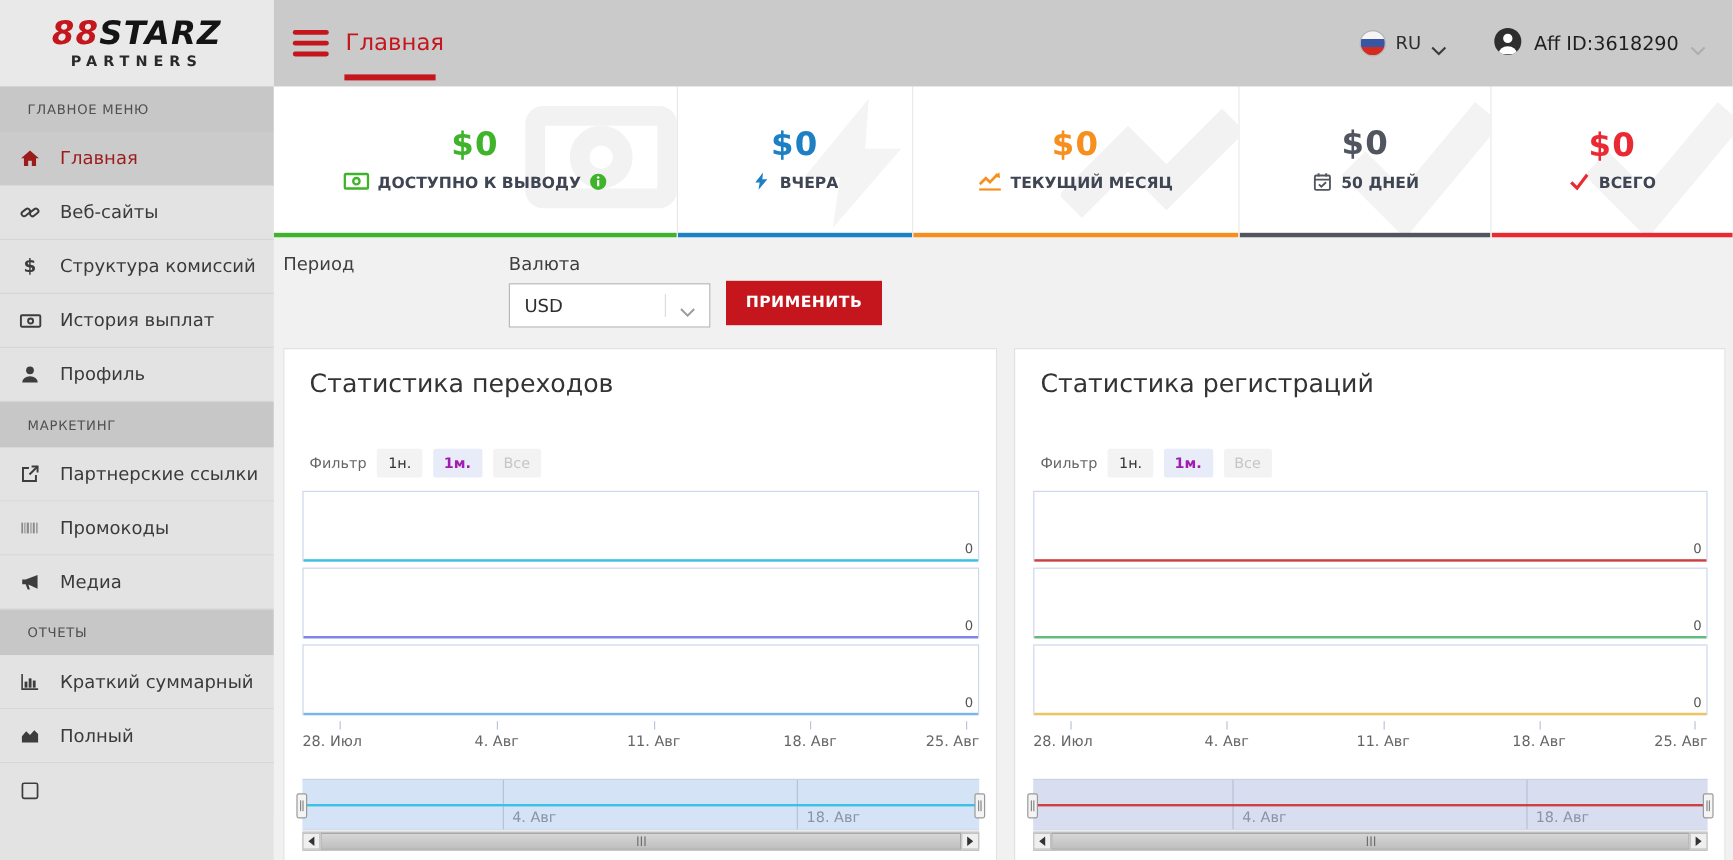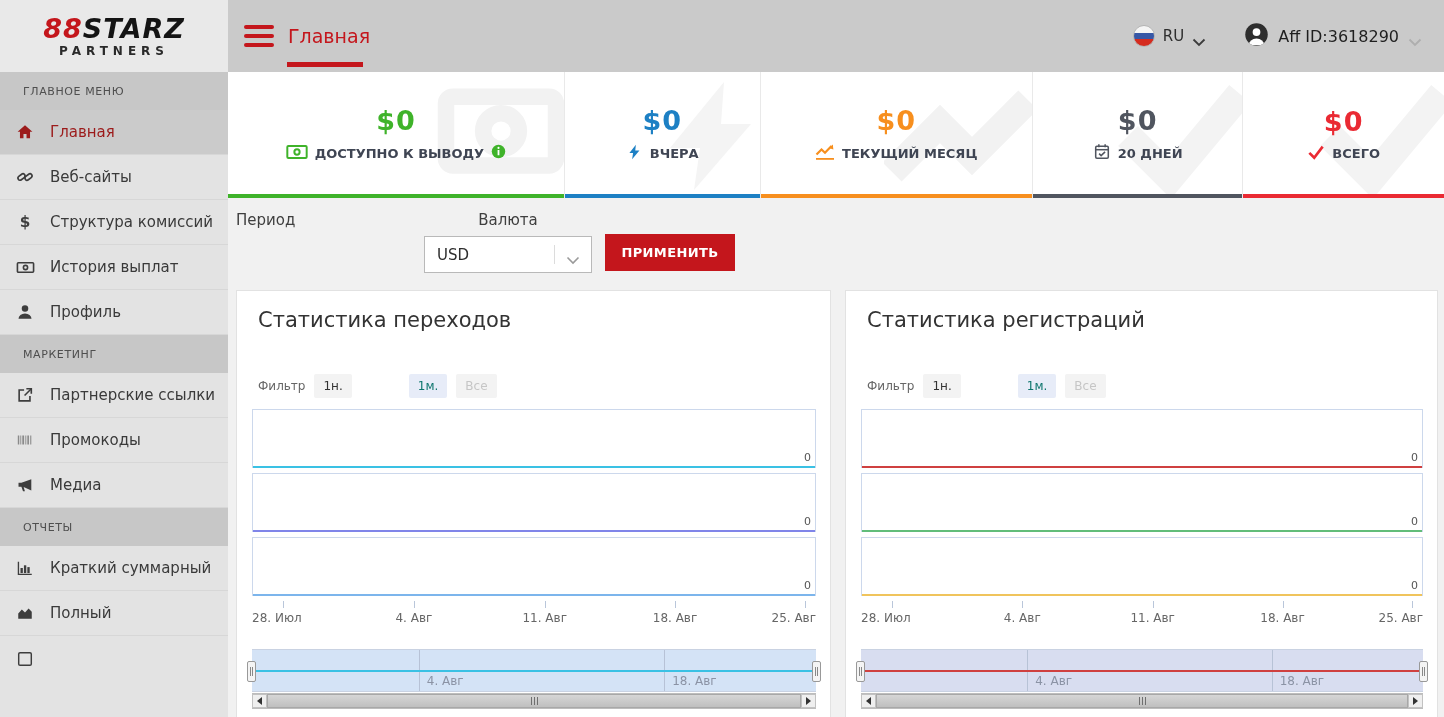--- a/index.html
+++ b/index.html
@@ -53,21 +53,21 @@
   .selectbox .chev { position:absolute; right:11px; top:14px; color:#9a9a9a; }
   .apply-btn { position:absolute; left:605px; top:234px; width:130px; height:37px; background:#c4161c; color:#fff; border:none; font-family:inherit; font-size:13px; font-weight:700; letter-spacing:.4px; cursor:pointer; }
 
   
   .panel { position:absolute; top:290px; height:440px; background:#fff; border:1px solid #e2e2e2; }
   .panel.left { left:236px; width:595px; }
   .panel.right { left:845px; width:593px; }
   .ptitle { position:absolute; left:21px; top:17px; font-size:21px; color:#333; }
   .frow { position:absolute; left:21px; top:83px; display:flex; align-items:center; gap:9px; font-size:12px; color:#666; }
   .rbtn { padding:5px 9px; font-size:12px; border-radius:2px; background:#f3f3f3; color:#333; cursor:pointer; }
-  .rbtn.selected { background:#e7ecf8; font-weight:400; color:#0f766e;margin-left:48px; }
+  .rbtn.selected { background:#e7ecf8; font-weight:700; color:#a21caf; }
   .rbtn.disabled { color:#c6c6c6; cursor:default; }
   .chartzone { position:absolute; left:15px; right:14px; top:118px; }
   .pane { position:relative; height:59px; border:1px solid #ccd8ec; background:#fff; margin-bottom:5px; }
   .pane .zero { position:absolute; right:4px; bottom:3px; font-size:11px; color:#555; }
   .pane .sline { position:absolute; left:0; right:0; bottom:-1px; height:2px; }
   .axis { position:relative; height:30px; margin-top:2px; }
   .axis .tick { position:absolute; top:0; width:1px; height:7px; background:#b9c6da; }
   .axis .alabel { position:absolute; top:10px; font-size:12px; color:#666; white-space:nowrap; }
   .navigator { position:absolute; left:15px; right:14px; top:358px; height:43px; border-top:1px solid #c9d2e2; border-bottom:1px solid #c9d2e2; }
   .nav-mask { position:absolute; inset:0; }
@@ -313,21 +313,21 @@
     <div class="card-value" style="color:#50555f">$0</div>
     <div class="card-label">
       <span><svg width="18" height="19" viewBox="0 0 20 20">
             <g fill="none" stroke="#50555f" stroke-width="1.7">
               <rect x="3" y="4.2" width="14" height="13.3" rx="1.3"></rect>
               <path d="M3 8 H17"></path>
               <path d="M6.5 2 V5.2 M13.5 2 V5.2"></path>
               <path d="M6.8 12.4 L9 14.6 L13.4 10.4"></path>
             </g>
           </svg></span>
-      <span>20 ДНЕЙ</span>
+      <span>50 ДНЕЙ</span>
     </div>
     <div class="card-accent" style="background:#50555f"></div>
   </div>
 
   <div class="card c5">
     <span class="watermark"><svg width="140" height="120" viewBox="0 0 20 16">
           <path d="M2 8 L8 14 L18 2" fill="none" stroke="#f3f3f3" stroke-width="4"></path>
         </svg></span>
     <div class="card-value" style="color:#ea2a33">$0</div>
     <div class="card-label">
@@ -336,21 +336,21 @@
           </svg></span>
       <span>ВСЕГО</span>
     </div>
     <div class="card-accent" style="background:#ea2a33"></div>
   </div>
 </div>
 
 <div class="fgroup" style="left:236px; top:211px;">
   <div class="flabel">Период</div>
 </div>
-<div class="fgroup" style="left:424px; top:211px;text-align:center;">
+<div class="fgroup" style="left:424px; top:211px;">
   <div class="flabel">Валюта</div>
   <div class="selectbox" style="width:168px">
     <span>USD</span>
     <span class="sep"></span>
     <span class="chev"><svg width="14" height="9" viewBox="0 0 14 9">
           <path d="M1.5 1.5 L7 7 L12.5 1.5" fill="none" stroke="#9a9a9a" stroke-width="1.6"></path>
         </svg></span>
   </div>
 </div>
 <button class="apply-btn">ПРИМЕНИТЬ</button>

